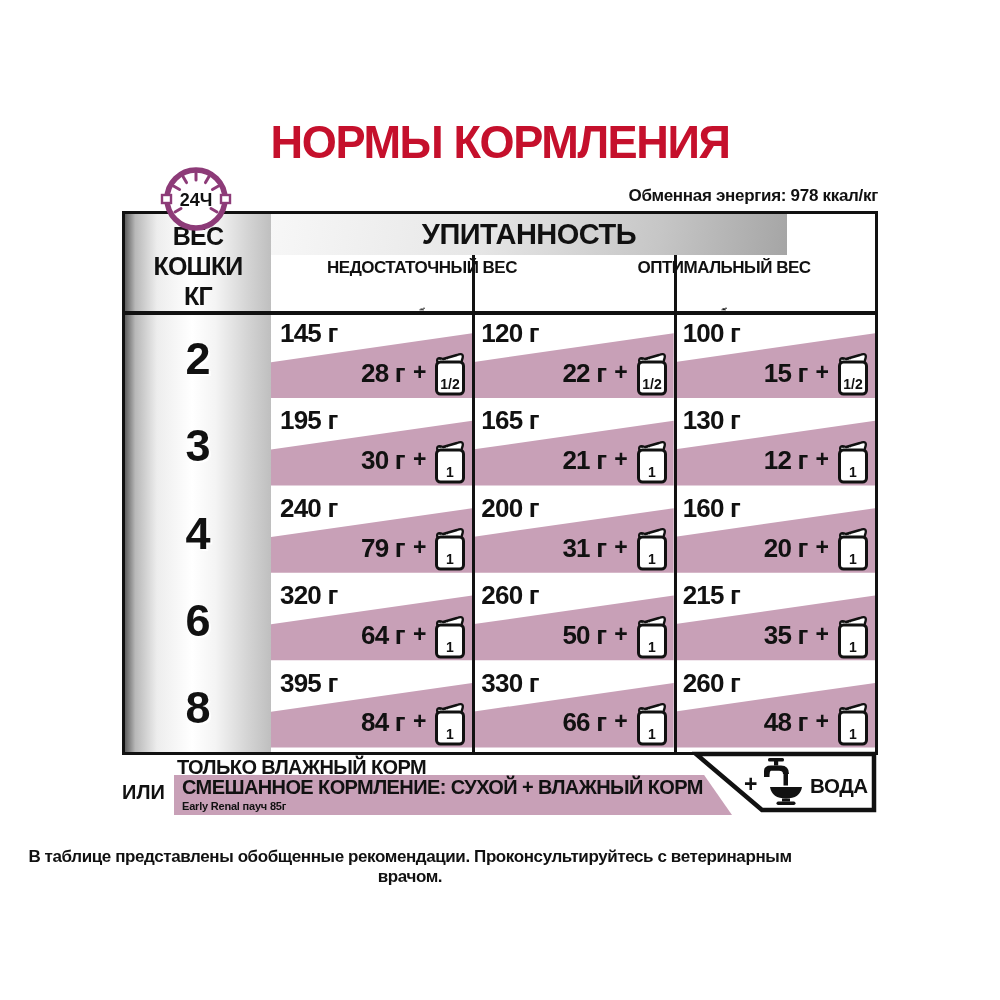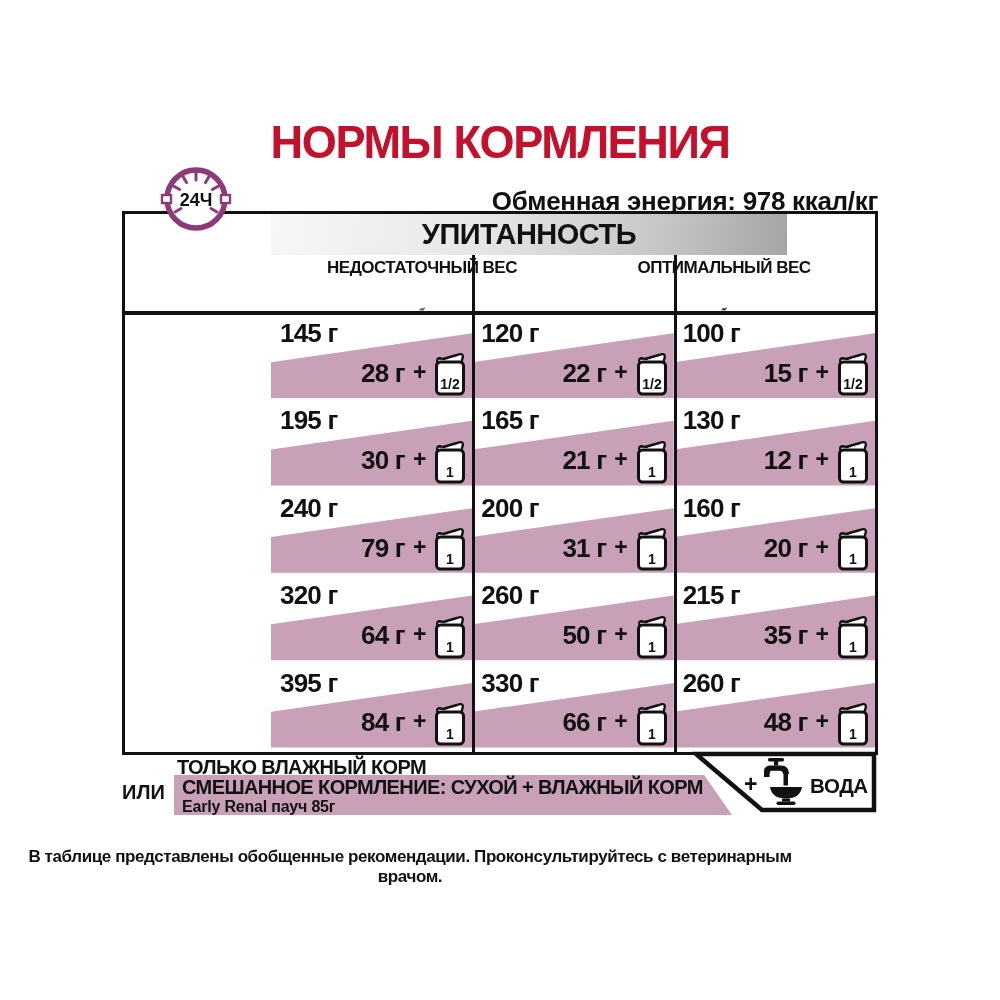--- a/index.html
+++ b/index.html
@@ -2,21 +2,21 @@
 <html><head>
 <meta charset="utf-8">
 <style>
   html,body { margin:0; padding:0; background:#ffffff; }
   body { width:1000px; height:1000px; position:relative; overflow:hidden;
          font-family:"Liberation Sans", sans-serif; color:#111; }
 
   .title { position:absolute; left:0; width:1000px; top:114px; text-align:center;
            font-size:47px; font-weight:bold; color:#c5102c; letter-spacing:-1.5px;
            transform:scaleX(.96); }
-  .energy { position:absolute; right:122px; top:186px; font-size:26px; font-weight:bold;
+  .energy { position:absolute; right:122px; top:186px; font-size:17px; font-weight:bold;
             letter-spacing:-0.3px; }
 
   
   .clock { position:absolute; left:160px; top:163px; width:72px; height:72px; z-index:9; }
   .clock text { font-family:"Liberation Sans",sans-serif; font-weight:bold; font-size:18px;
                 fill:#111; text-anchor:middle; }
 
   
   .table { position:absolute; left:122px; top:211px; width:756px; height:544px;
            border:3px solid #111; box-sizing:border-box; background:#fff; }
@@ -67,21 +67,21 @@
                 fill:#111; text-anchor:middle; }
 
   
   .wet-only { position:absolute; left:177px; top:756px; font-size:20px; font-weight:bold;
               letter-spacing:-0.6px; }
   .or { position:absolute; left:122px; top:781px; font-size:20px; font-weight:bold; }
   .mixed-banner { position:absolute; left:174px; top:775px; width:558px; height:40px;
     background:#c8a0b7; clip-path:polygon(0 0,95% 0,100% 100%,0 100%);
     padding:1px 0 0 8px; box-sizing:border-box; }
   .mixed-title { font-size:20px; font-weight:bold; letter-spacing:-0.6px; line-height:22px; }
-  .mixed-sub { font-size:16px; font-weight:bold; letter-spacing:-0.2px; line-height:17px; }
+  .mixed-sub { font-size:11px; font-weight:bold; letter-spacing:-0.2px; line-height:17px; }
 
   .water-badge { position:absolute; left:692px; top:751px; width:186px; height:64px; z-index:5; }
   .water-badge .outline { fill:#fff; stroke:#111; stroke-width:4.5; stroke-linejoin:miter; }
   .water-badge text { font-family:"Liberation Sans",sans-serif; font-weight:bold; fill:#111; }
   .water-badge .wplus { font-size:23px; }
   .water-badge .wlabel { font-size:20.5px; letter-spacing:-0.4px; }
   .faucet * { fill:#111; }
 
   .disclaimer { position:absolute; left:0; width:820px; top:847px; text-align:center;
                 font-size:17px; font-weight:bold; letter-spacing:-0.4px; }
@@ -103,20 +103,34 @@
     <line x1="15" y1="49" x2="21" y2="45.5"></line>
     <line x1="57" y1="49" x2="51" y2="45.5"></line>
   </g>
   <rect x="2" y="32" width="9" height="8" fill="#fff" stroke="#8d3b78" stroke-width="2.4"></rect>
   <rect x="61" y="32" width="9" height="8" fill="#fff" stroke="#8d3b78" stroke-width="2.4"></rect>
   <text x="36" y="42.5">24Ч</text>
 </svg>
 
 <div class="table">
 
+  <div class="weight-col">
+    <div class="weight-head">
+      <div>ВЕС</div>
+      <div>КОШКИ</div>
+      <div>КГ</div>
+    </div>
+    <div class="weight-cells">
+      <div class="weight-cell">2</div>
+      <div class="weight-cell">3</div>
+      <div class="weight-cell">4</div>
+      <div class="weight-cell">6</div>
+      <div class="weight-cell">8</div>
+    </div>
+  </div>
 
   <div class="cond-head">УПИТАННОСТЬ</div>
 
   <div class="subhead">
     <div class="subhead-cell">
       <span class="subhead-label">НЕДОСТАТОЧНЫЙ ВЕС</span>
       <svg class="cat" viewBox="0 -5 70 41" width="62">
         <path class="tail" d="M13 15 Q4 18 9 28"></path>
         <ellipse cx="34" cy="17" rx="19" ry="6.5"></ellipse>
         <circle cx="56" cy="10" r="6.5"></circle>

